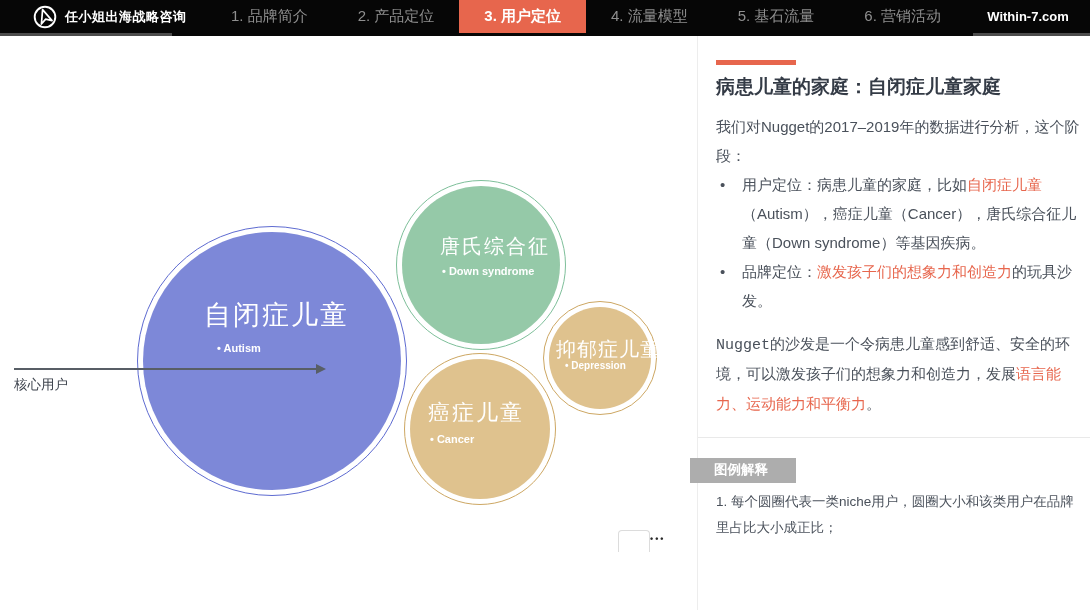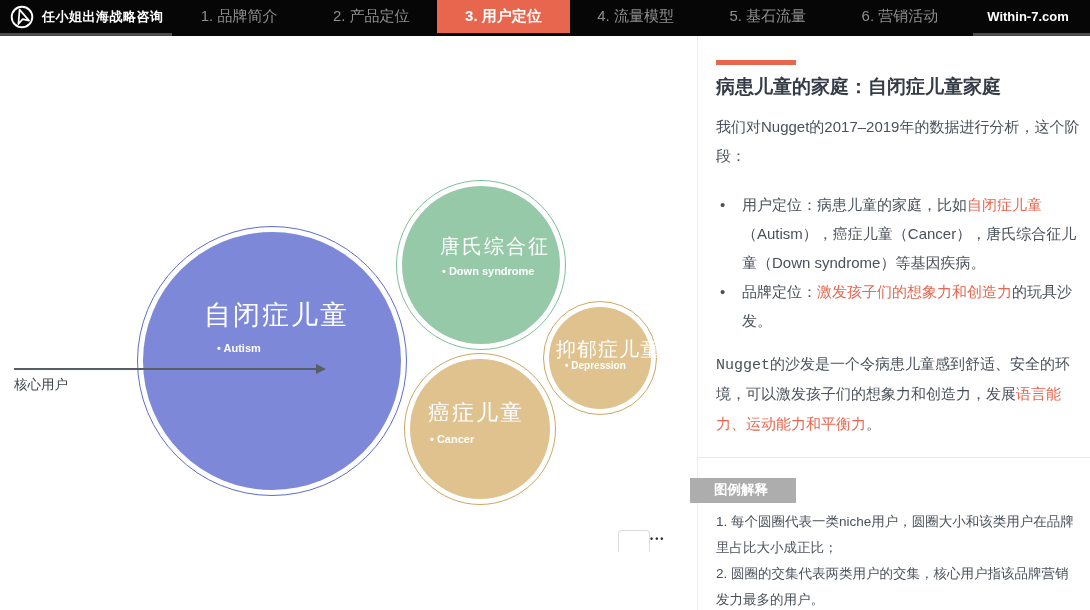--- a/index.html
+++ b/index.html
@@ -2,21 +2,21 @@
 <html style="--accent: #e7664d; --tab_inactive: #8f8f8f; --badge_bg: #adadad; --arrow: #585e66;"><head>
 <meta charset="utf-8">
 <style>
   * { margin:0; padding:0; box-sizing:border-box; }
   html,body { width:1090px; height:610px; overflow:hidden; background:#fff;
               font-family:"Liberation Sans","DejaVu Sans",sans-serif; }
 
   
   .nav { position:relative; width:1090px; height:36px; background:#060606; }
   .nav-row { display:flex; height:33px; align-items:stretch; }
-  .brand { width:173px; display:flex; align-items:center; padding-left:10px; cursor:pointer; }
+  .brand { width:173px; display:flex; align-items:center; cursor:pointer;margin-left:33px; }
   .brand svg { width:24px; height:24px; }
   .brand-label { color:#fff; font-size:13px; font-weight:bold; margin-left:8px; letter-spacing:.5px; white-space:nowrap; }
   .tabs { flex:1; display:flex; }
   .tab { flex:1; display:flex; align-items:center; justify-content:center;
          color:var(--tab_inactive); font-size:15px; cursor:pointer; white-space:nowrap; }
   .tab.active { background:var(--accent); color:#fff; font-weight:bold; }
   .site { width:124px; display:flex; align-items:center; justify-content:center;
           color:#fff; font-size:13px; font-weight:bold; }
   .nav-underline { position:absolute; bottom:0; height:3px; background:#4c4c4c; }
   .nav-underline.left { left:0; width:172px; }
@@ -54,21 +54,21 @@
                    border-radius:4px 4px 0 0; z-index:6; }
   .more-dots { position:absolute; left:650px; top:498px; font-size:9px; font-weight:bold;
                color:#2a2a2a; letter-spacing:2px; z-index:6; cursor:pointer; }
 
   
   .panel { position:absolute; left:697px; top:36px; width:393px; height:574px;
            border-left:1px solid #ededed; padding:24px 10px 0 18px; background:#fff; }
   .accent-bar { width:80px; height:5px; background:var(--accent); }
   .panel-title { margin-top:9px; font-size:19px; font-weight:bold; color:#343b46; line-height:26px; }
   .panel-intro { margin-top:12px; font-size:15px; line-height:29px; color:#4a515b; }
-  .bullets { margin-top:20px; list-style:none; }
+  .bullets { margin-top:0; list-style:none; }
   .bullets li { position:relative; padding-left:26px; font-size:15px; line-height:29px; color:#4a515b; }
   .bullets li::before { content:"•"; position:absolute; left:4px; color:#4a515b; }
   .panel-para { margin-top:16px; font-size:15px; line-height:30px; color:#4a515b;font-family:Liberation Mono, monospace; }
   .seg-accent { color:var(--accent); }
   .panel-divider { margin:16px -10px 0 -18px; border-top:1px solid #e9e9e9; }
   .legend-badge { display:inline-block; margin-left:-26px; margin-top:20px;
                   background:var(--badge_bg); color:#fff; font-size:13.5px; font-weight:bold;
                   padding:3px 28px 4px 24px; }
   .legend-item { margin-top:6px; font-size:13.5px; line-height:26px; color:#4a515b; }
   .legend-item + .legend-item { margin-top:0; }
@@ -140,14 +140,13 @@
   <ul class="bullets">
     <li><span class="seg-normal">用户定位：病患儿童的家庭，比如</span><span class="seg-accent">自闭症儿童</span><span class="seg-normal">（Autism），癌症儿童（Cancer），唐氏综合征儿童（Down syndrome）等基因疾病。</span></li>
     <li><span class="seg-normal">品牌定位：</span><span class="seg-accent">激发孩子们的想象力和创造力</span><span class="seg-normal">的玩具沙发。</span></li>
   </ul>
 
   <p class="panel-para"><span class="seg-normal">Nugget的沙发是一个令病患儿童感到舒适、安全的环境，可以激发孩子们的想象力和创造力，发展</span><span class="seg-accent">语言能力、运动能力和平衡力</span><span class="seg-normal">。</span></p>
 
   <div class="panel-divider"></div>
   <div class="legend-badge">图例解释</div>
   <div class="legend-item">1. 每个圆圈代表一类niche用户，圆圈大小和该类用户在品牌里占比大小成正比；</div>
-  <div class="legend-item">2. 圆圈的交集代表两类用户的交集，核心用户指该品牌营销发力最多的用户。</div>
 </div>
 
 </body></html>

